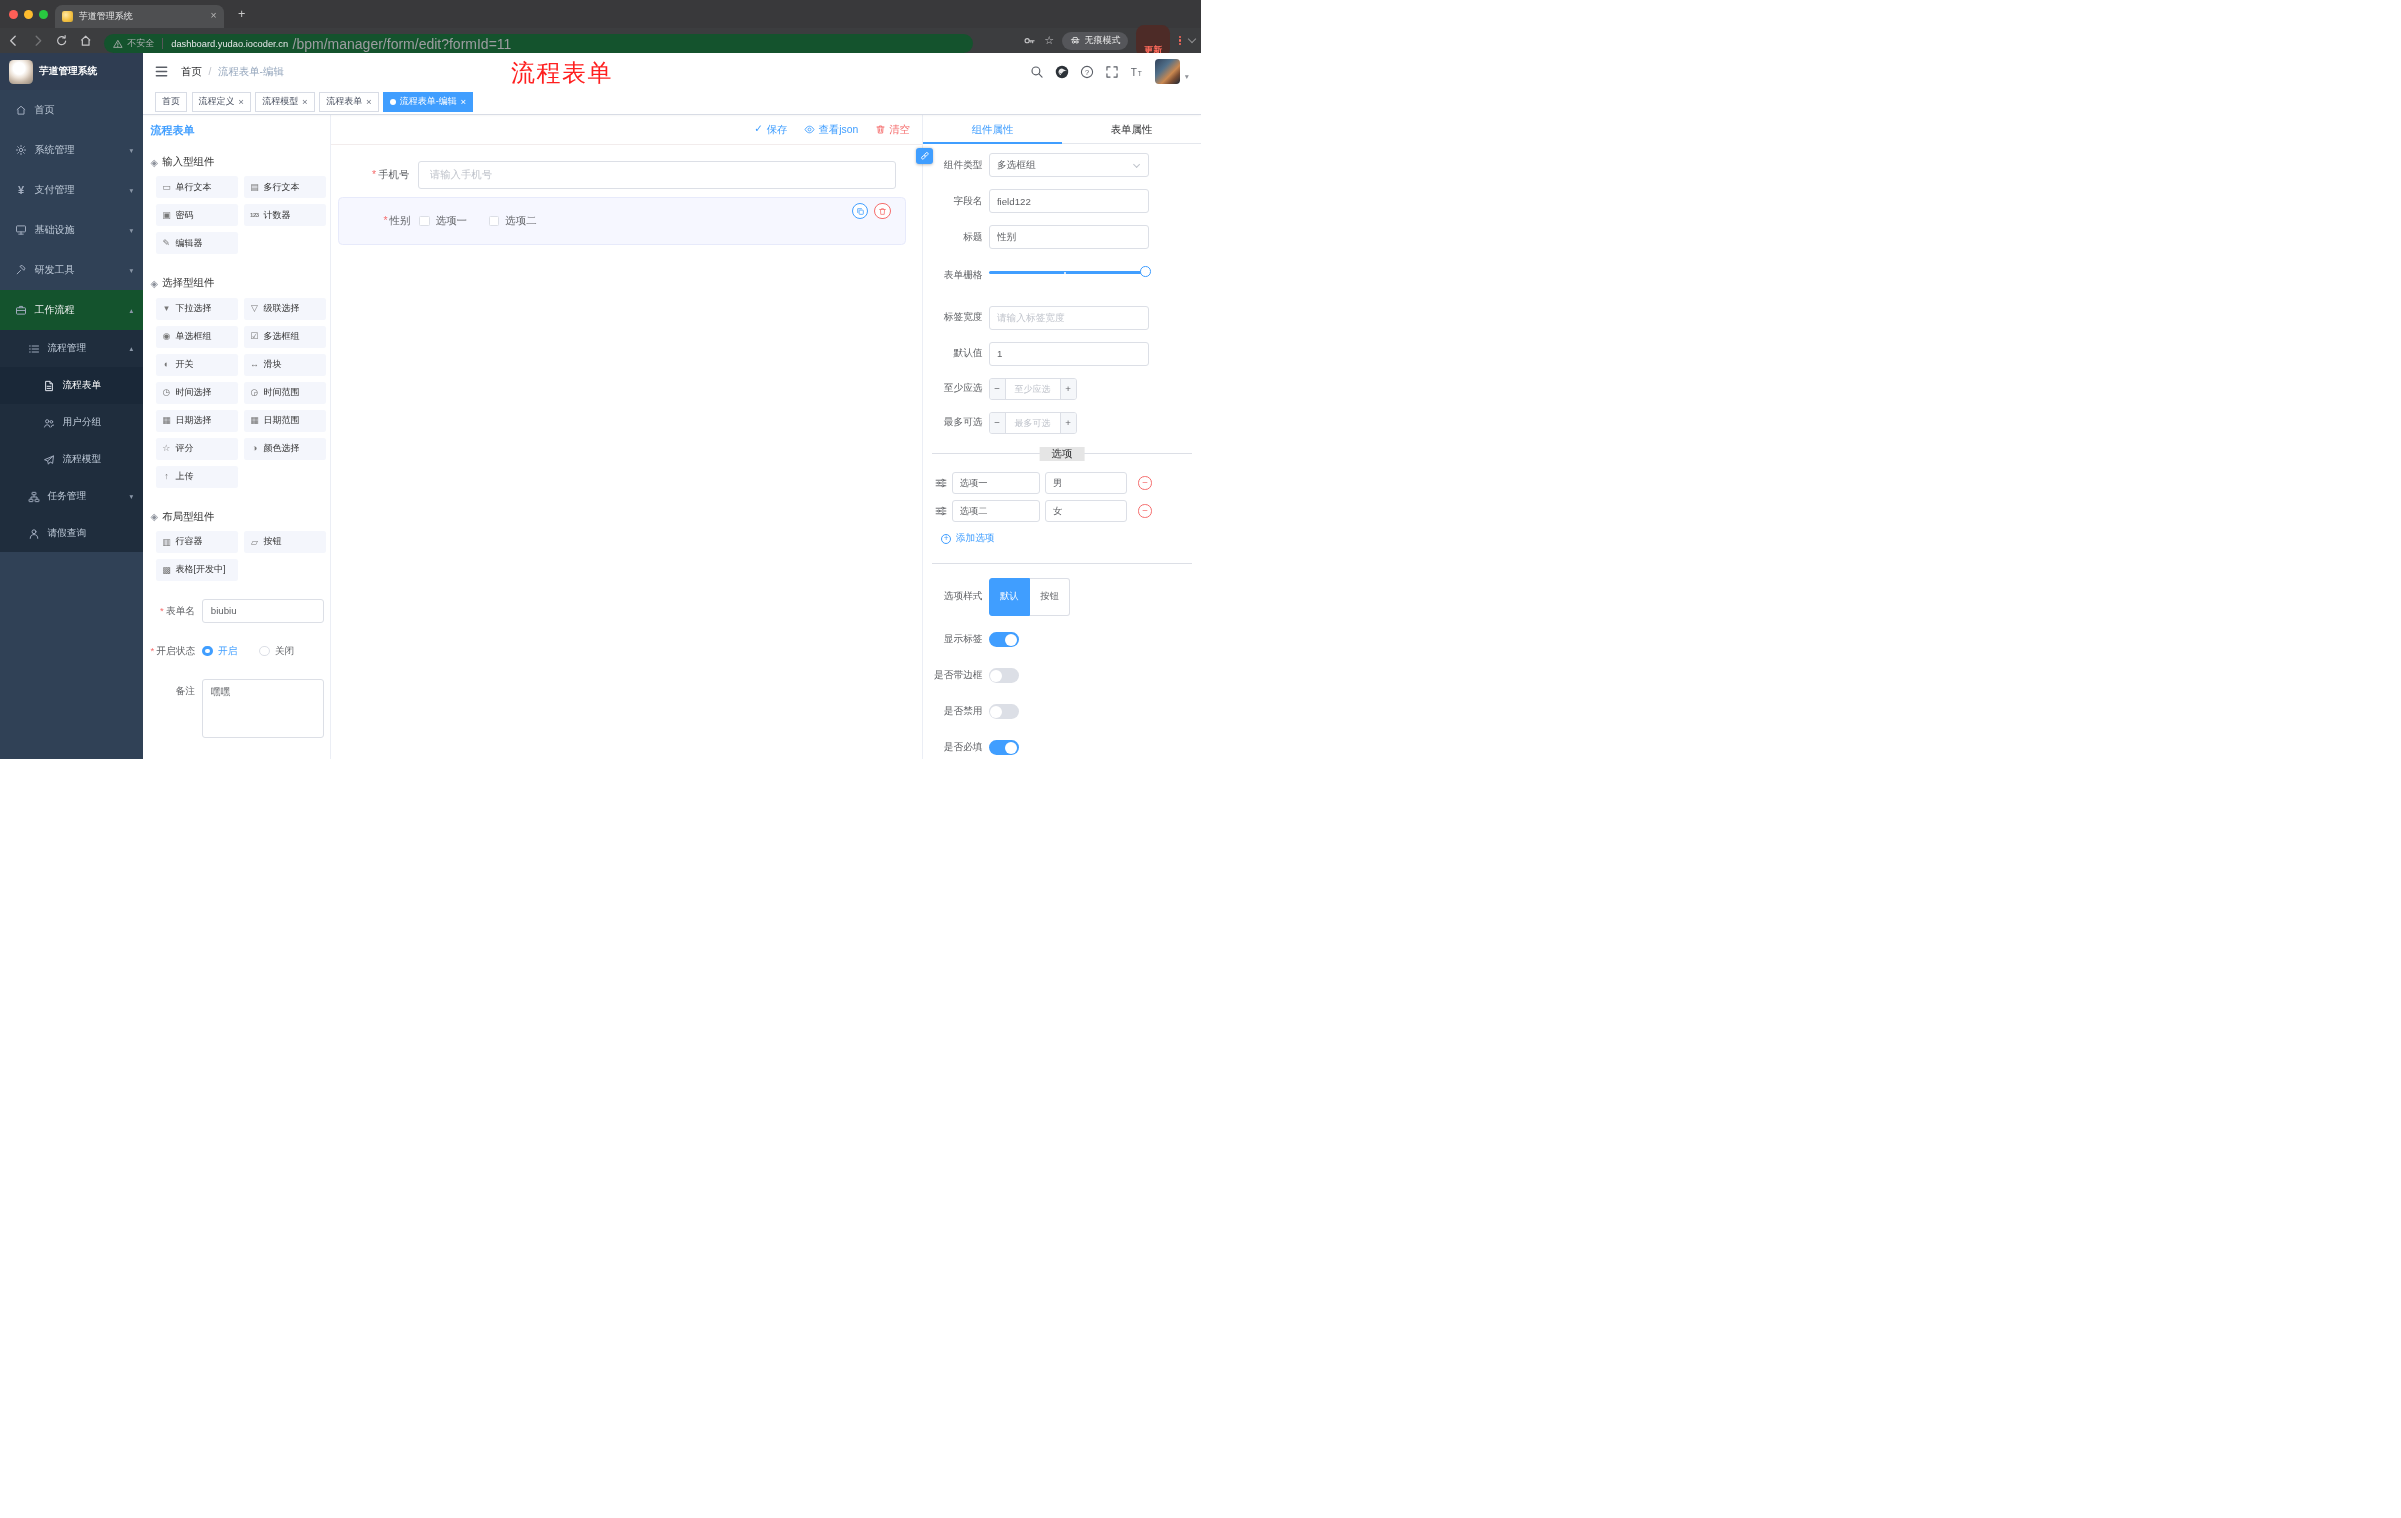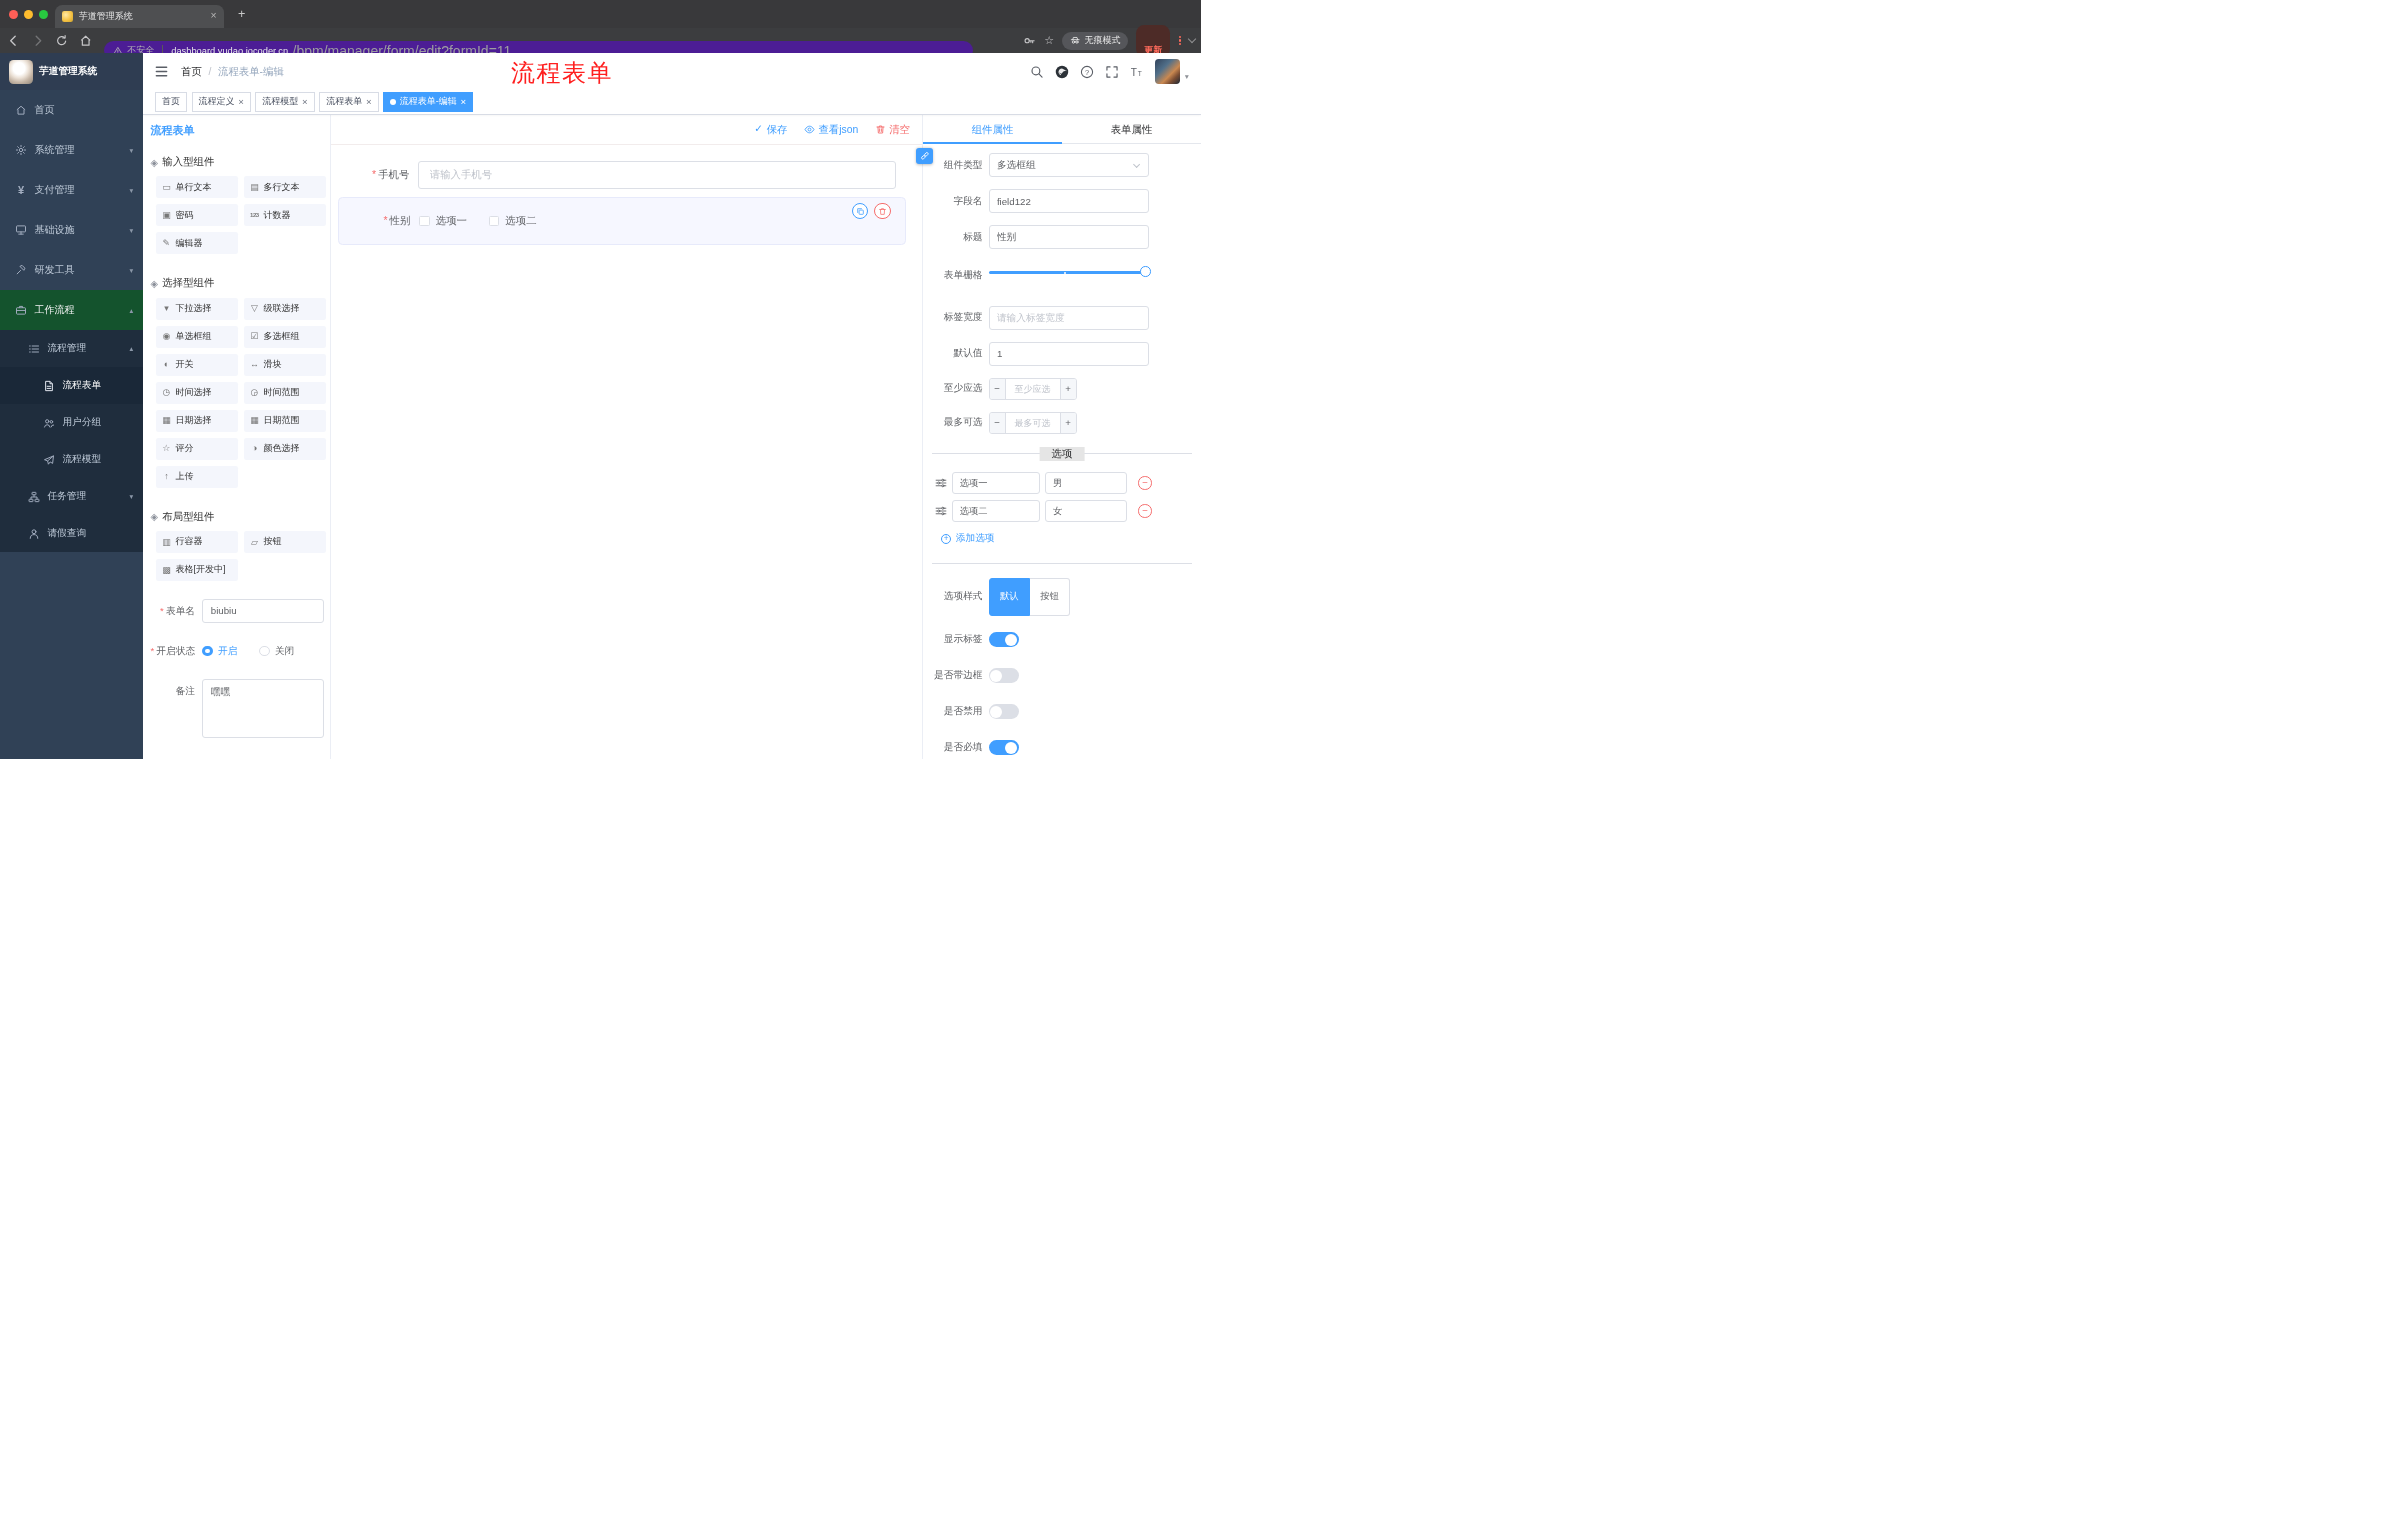--- a/index.html
+++ b/index.html
@@ -17,21 +17,21 @@
   .btab { position:absolute; left:55px; top:4.5px; width:169px; height:24px; background:#4e4f51; border-radius:7.4px 7.4px 0 0; display:flex; align-items:center; padding:0 7.4px; gap:6px; }
   .favicon { width:10.4px; height:10.4px; border-radius:2.2px; background:radial-gradient(circle at 35% 35%, #ffe9a8, #f6c244 55%, #caa22f); flex-shrink:0; }
   .btab-title { color:#e6e6e6; font-size:9px; flex:1; white-space:nowrap; overflow:hidden; }
   .btab-close { color:#b6b6b6; font-size:10.4px; line-height:10.4px; cursor:pointer; }
   .newtab { position:absolute; left:238px; top:6px; color:#c9c9c9; font-size:12.6px; line-height:16.3px; cursor:pointer; }
 
   .toolbar { position:absolute; top:28px; left:0; right:0; height:25px; background:#3c3d3f; }
   .nav-btns { position:absolute; left:7.4px; top:0; height:25px; display:flex; align-items:center; gap:10.4px; color:#c6c6c8; }
   .tbico { width:13.4px; height:13.4px; }
   .dis { opacity:.4; }
-  .urlbar { position:absolute; left:104px; top:13px; width:869px; height:19.3px; background:#4c1d95; border-radius:9.7px; display:flex; align-items:center; padding:0 9px; gap:4.5px; }
+  .urlbar { position:absolute; left:104px; top:6px; width:869px; height:19.3px; background:#14532d; border-radius:9.7px; display:flex; align-items:center; padding:0 9px; gap:4.5px; }
   .sec-label { color:#b2b2b4; font-size:9px; white-space:nowrap; }
   .url-sep { width:0.7px; height:10.4px; background:#58585a; margin:0 3.7px; }
   .url-domain { color:#e8e8ea; font-size:9.3px; }
   .url-path { color:#9d9da1; font-size:14px; }
   .tb-right { position:absolute; right:6px; top:0; height:25px; display:flex; align-items:center; gap:8.2px; color:#c6c6c8; }
   .star { font-size:11px; color:#c6c6c8; }
   .incog { height:18px; background:#55565a; border-radius:9px; display:flex; align-items:center; gap:4.5px; padding:0 7.4px; color:#ececec; font-size:9px; white-space:nowrap; }
   .updpill { height:32px; background:#4d2b27; border-radius:8.2px; display:flex; align-items:flex-end; padding:0 8.2px; color:#ff6b5c; font-size:9px; font-weight:bold; white-space:nowrap; cursor:pointer; }
   .vdots { display:flex; flex-direction:column; gap:1.5px; cursor:pointer; }
   .vdots i { width:2.2px; height:2.2px; border-radius:50%; background:#ff6b5c; }

